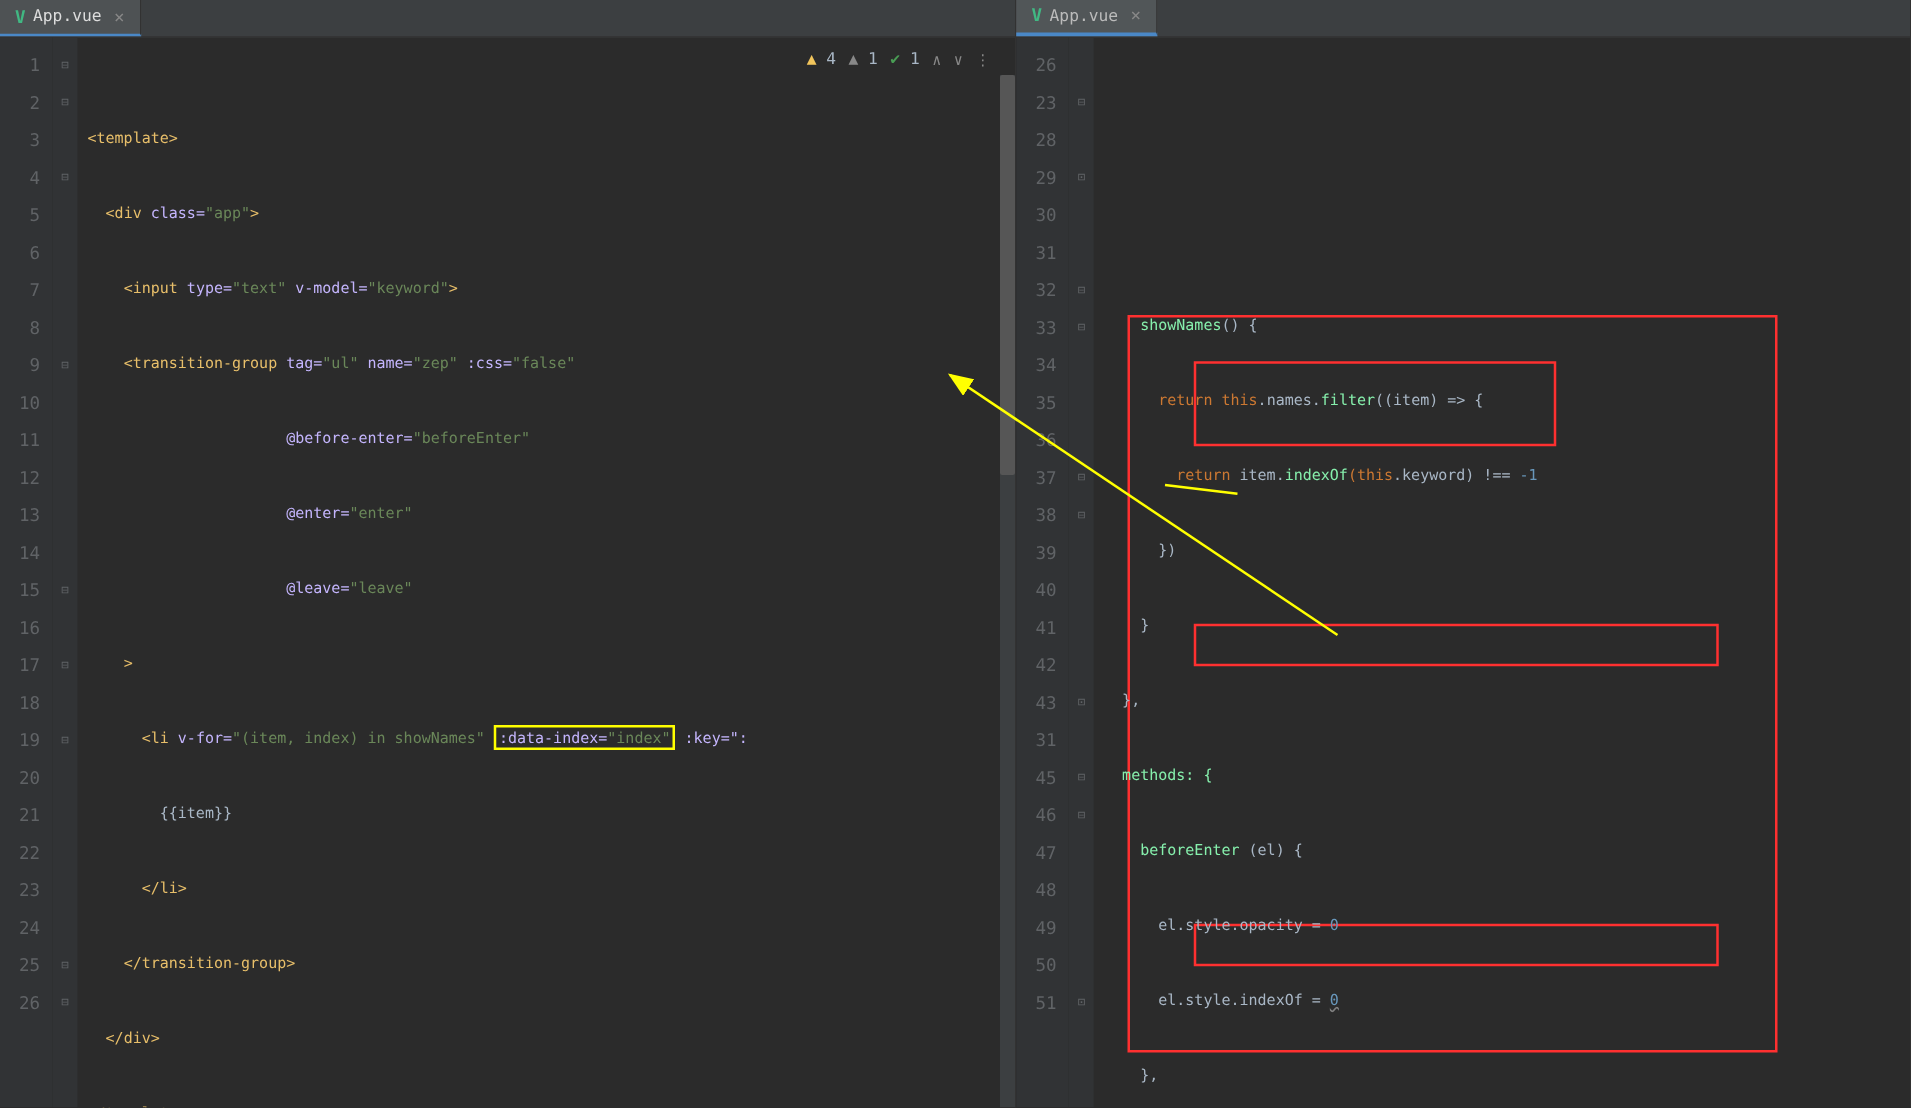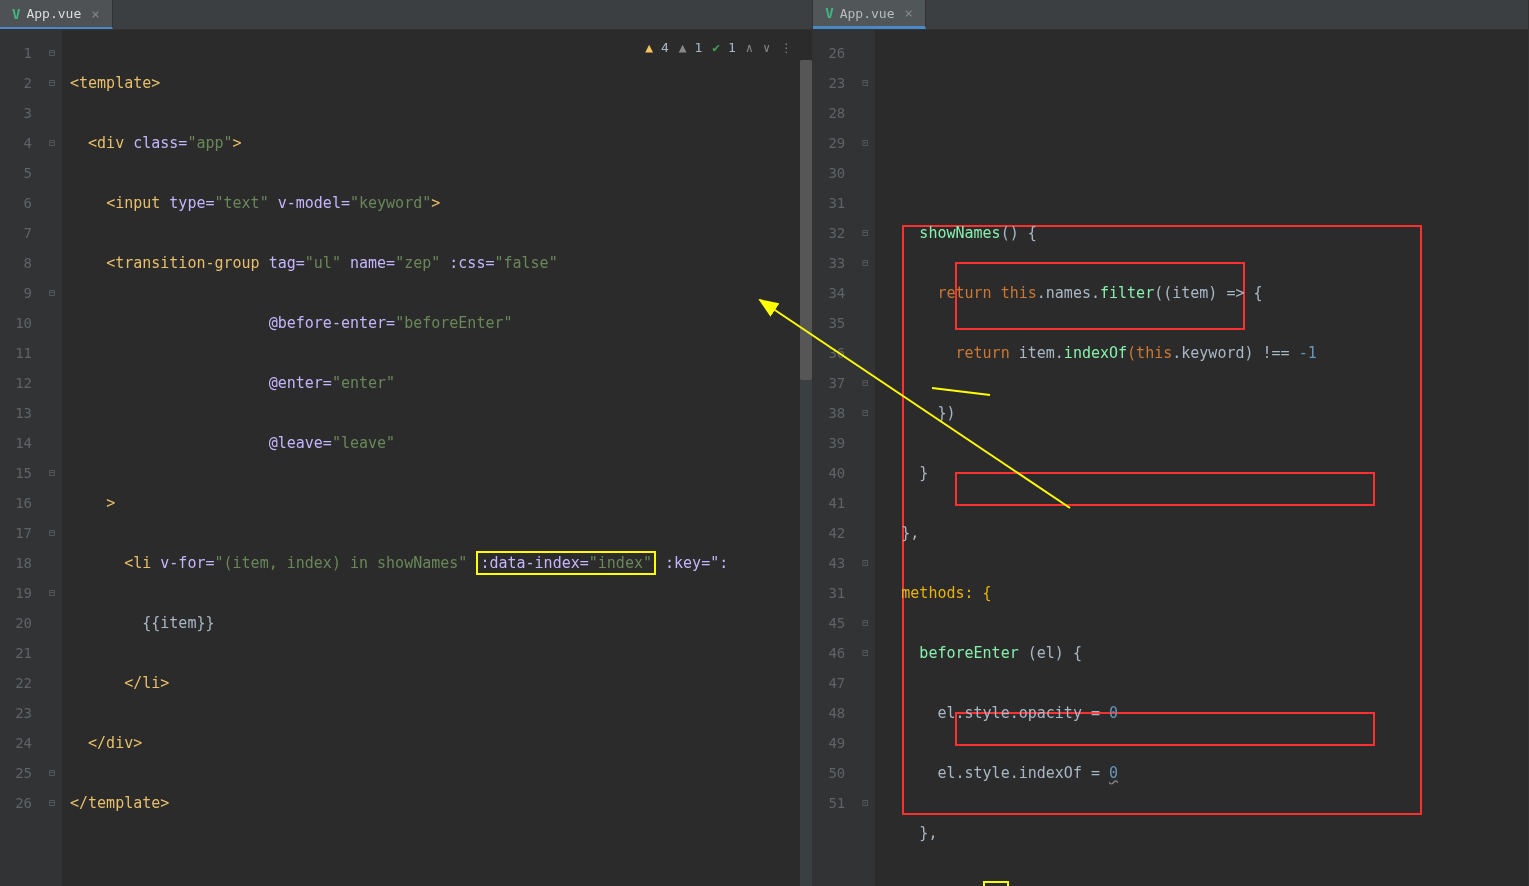--- a/index.html
+++ b/index.html
@@ -9,28 +9,28 @@
 .tab-bar { display: flex; background: #3c3f41; height: 30px; border-bottom: 1px solid #323232; }
 .tab { display: flex; align-items: center; padding: 0 12px; background: #515658; color: #bbb; font-size: 13px; gap: 6px; border-right: 1px solid #323232; }
 .tab.active { background: #4e5254; color: #ddd; border-bottom: 2px solid #4a88c7; }
 .tab.right-active { border-bottom: 3px solid #4a88c7; }
 .vue-icon { color: #41b883; font-weight: bold; font-size: 14px; }
 .tab-close { color: #888; font-size: 14px; margin-left: 4px; }
 .code-area { display: flex; flex: 1; overflow: hidden; position: relative; }
 .gutter { background: #313335; color: #606366; text-align: right; padding: 8px 10px 8px 8px; font-size: 14px; user-select: none; min-width: 42px; line-height: 30px; }
 .fold-col { background: #313335; width: 20px; padding-top: 8px; }
 .fold-mark { color: #606366; font-size: 10px; text-align: center; line-height: 30px; height: 30px; }
-.code-content { flex: 1; padding: 8px 0 4px 8px; line-height: 30px; font-size: 15px; white-space: pre; overflow: hidden; position: relative; }
+.code-content { flex: 1; padding: 8px 0 4px 8px; line-height: 30px; font-size: 12px; white-space: pre; overflow: hidden; position: relative; margin-top: 27px; }
 .line { height: 30px; position: relative; }
 .tag { color: #e8bf6a; }
 .attr { color: #c4b5fd; }
 .str { color: #6a8759; }
 .kw { color: #cc7832; }
 .def { color: #86efac; }
-.id { color: #eab308; }
+.id { color: #86efac; }
 .num { color: #6897bb; }
 .punc { color: #a9b7c6; }
 .wavy { text-decoration: underline wavy #808080; }
 .inspections { position: absolute; top: 10px; right: 20px; display: flex; gap: 10px; font-size: 13px; align-items: center; z-index: 5; }
 .warn-ico { color: #f2c55c; }
 .weak-ico { color: #888; }
 .pass-ico { color: #499c54; }
 .nav-ico { color: #888; font-size: 12px; cursor: pointer; }
 .scrollbar-track { position: absolute; right: 0; top: 30px; bottom: 0; width: 12px; background: #3c3f41; }
 .scrollbar-thumb { position: absolute; right: 0; width: 12px; background: #565656; border-radius: 2px; }
@@ -121,20 +121,21 @@
 <div class="line">  <span class="tag">&lt;div </span><span class="attr">class=</span><span class="str">"app"</span><span class="tag">&gt;</span></div>
 <div class="line">    <span class="tag">&lt;input </span><span class="attr">type=</span><span class="str">"text" </span><span class="attr">v-model=</span><span class="str">"keyword"</span><span class="tag">&gt;</span></div>
 <div class="line">    <span class="tag">&lt;transition-group </span><span class="attr">tag=</span><span class="str">"ul" </span><span class="attr">name=</span><span class="str">"zep" </span><span class="attr">:css=</span><span class="str">"false"</span></div>
 <div class="line">                      <span class="attr">@before-enter=</span><span class="str">"beforeEnter"</span></div>
 <div class="line">                      <span class="attr">@enter=</span><span class="str">"enter"</span></div>
 <div class="line">                      <span class="attr">@leave=</span><span class="str">"leave"</span></div>
 <div class="line">    <span class="tag">&gt;</span></div>
 <div class="line">      <span class="tag">&lt;li </span><span class="attr">v-for=</span><span class="str">"(item, index) in showNames" </span><span class="hl-yellow"><span class="attr">:data-index=</span><span class="str">"index"</span></span><span class="attr"> :key=":</span></div>
 <div class="line">        <span class="punc">{{</span><span class="punc">item</span><span class="punc">}}</span></div>
 <div class="line">      <span class="tag">&lt;/li&gt;</span></div>
+<div class="line">    <span class="tag">&lt;/transition-group&gt;</span></div>
 <div class="line">  <span class="tag">&lt;/div&gt;</span></div>
 <div class="line"><span class="tag">&lt;/template&gt;</span></div>
 
 
 
 
 
 
 
 

